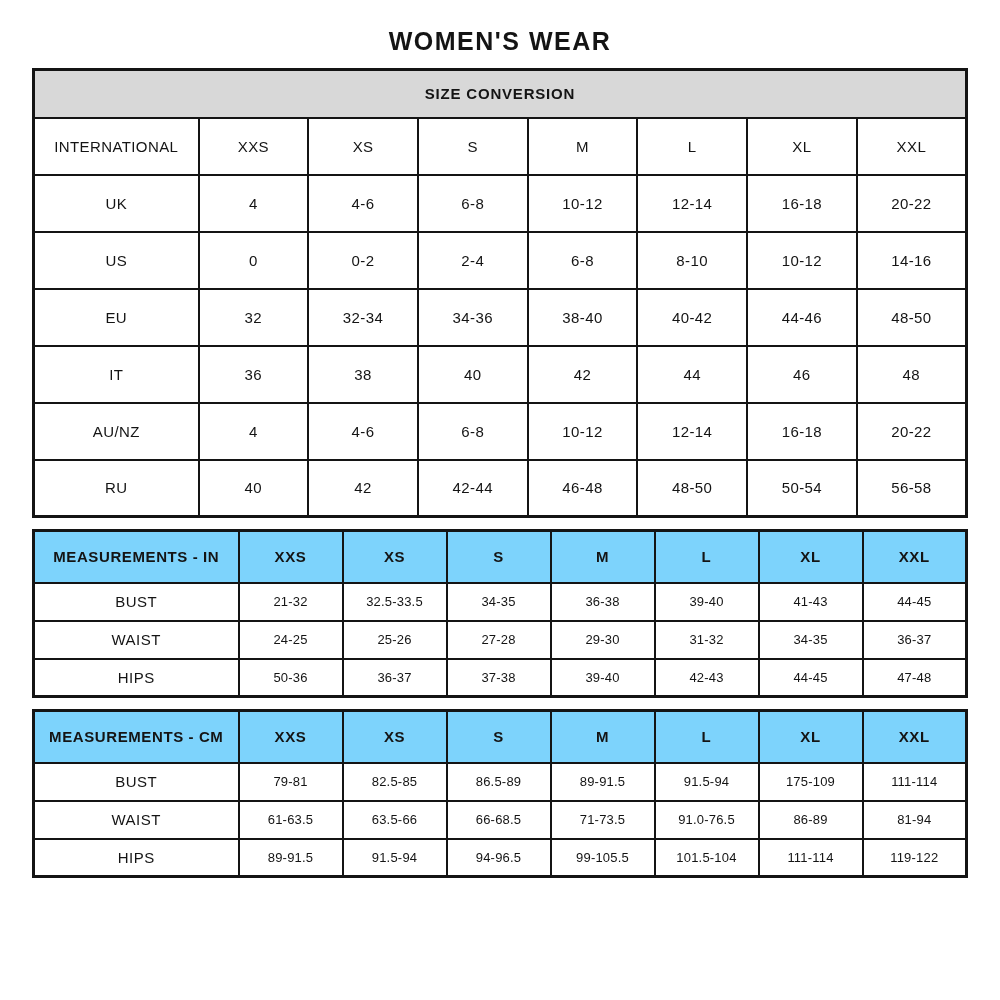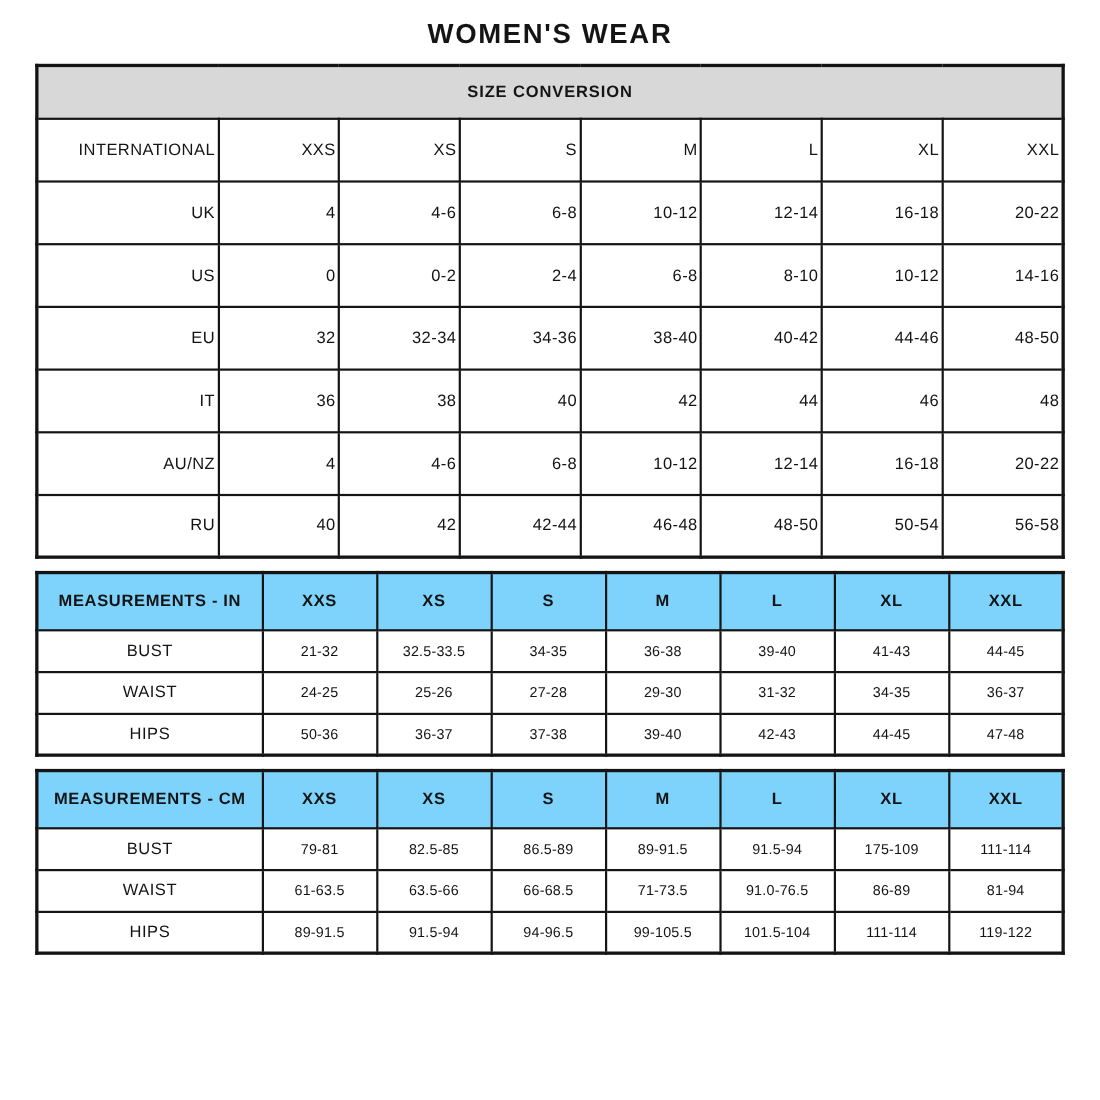--- a/index.html
+++ b/index.html
@@ -4,21 +4,21 @@
 <style>
   * { box-sizing: border-box; }
   html, body { margin: 0; padding: 0; }
   body {
     width: 1000px; height: 1000px;
     background: #ffffff;
     color: #141414;
     font-family: "Liberation Sans", sans-serif;
     overflow: hidden;
   }
-  .container { padding: 2px 32px; }
+  .container { padding: 12px 32px; }
   .page-title {
     margin: 0;
     padding: 15px 0 12px;
     text-align: center;
     font-size: 25px;
     font-weight: bold;
     letter-spacing: 1.5px;
   }
   table {
     width: 100%;
@@ -34,21 +34,21 @@
   }
   th { font-weight: bold; }
   td { font-weight: normal; }
   
   .t1 .band th {
     background: #d8d8d8;
     height: 48px;
     font-size: 15px;
     letter-spacing: 0.8px;
   }
-  .t1 td { height: 57px; font-size: 15px; letter-spacing: 0.4px; text-align: right; }
+  .t1 td { height: 57px; font-size: 15px; letter-spacing: 0.4px; }
   .t1 col.c-label { width: 165px; }
   
   .t2 { margin-top: 11px; }
   .t2 col.c-label { width: 205px; }
   .t2 th {
     background: #7dd3fc;
     height: 52px;
     font-size: 15px;
     letter-spacing: 0.6px;
   }

